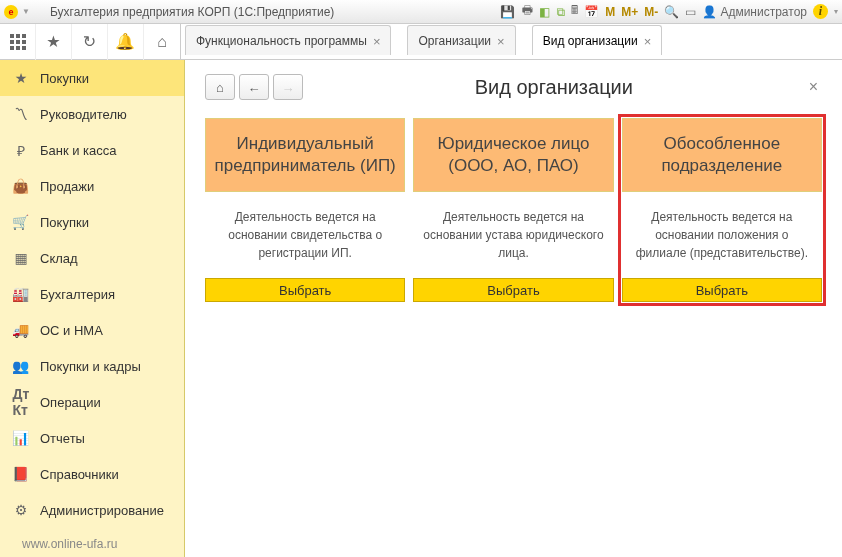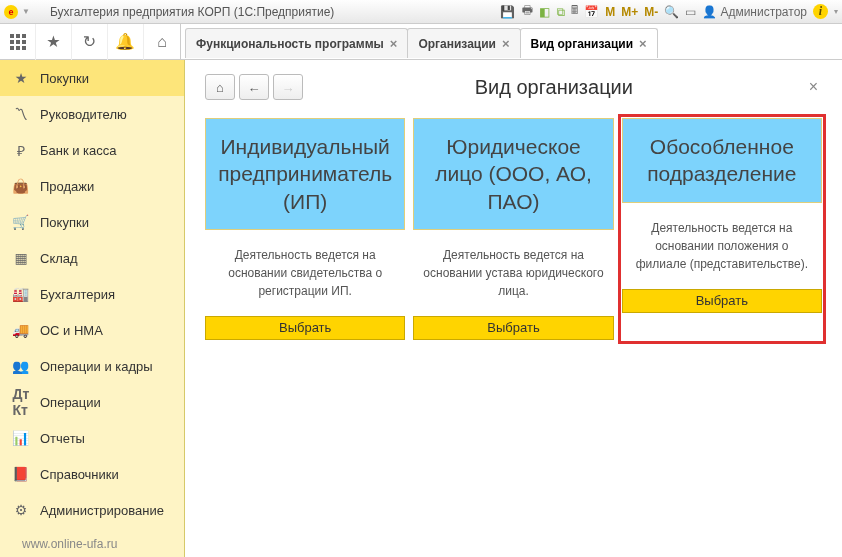--- a/index.html
+++ b/index.html
@@ -14,21 +14,21 @@
   .tb-right span { display:inline-flex; align-items:center; justify-content:center; }
   .tb-user { display:flex; align-items:center; gap:3px; }
   .tb-info { background:#ffd400; border-radius:50%; width:15px; height:15px; display:flex; align-items:center; justify-content:center; font-style:italic; font-family:Georgia,serif; font-weight:bold; color:#5a4a00; }
   
   .toolbar { height: 36px; background:#fff; border-bottom:1px solid #ccc; display:flex; align-items:stretch; }
   .tool-icons { display:flex; align-items:center; border-right:1px solid #ccc; }
   .tool-icons > div { width:36px; height:36px; display:flex; align-items:center; justify-content:center; color:#666; font-size:16px; border-right:1px solid #eee; }
   .tool-icons > div:last-child{ border-right:none;}
   .apps-icon { display:grid; grid-template-columns:repeat(3,4px); grid-template-rows:repeat(3,4px); gap:2px; }
   .apps-icon i { background:#666; width:4px; height:4px; }
-  .tabs { display:flex; align-items:center; padding-left:4px; gap:0;font-weight:bold; }
+  .tabs { display:flex; align-items:flex-start; padding-left:4px; gap:17px; }
   .tab { padding:8px 10px 7px; border:1px solid #ccc; border-bottom:none; background:#f5f5f5; color:#444; display:flex; align-items:center; gap:6px; font-size:12px; margin-right:-1px; border-radius:3px 3px 0 0; position:relative; top:1px; }
   .tab.active { background:#fff; color:#000; z-index:2; }
   .tab-x { color:#888; font-size:13px; line-height:1; }
   
   .body { display:flex; height:calc(557px - 24px - 36px); }
   .sidebar { width:185px; background:#fef4c5; border-right:1px solid #d6c969; display:flex; flex-direction:column; }
   .sb-item { display:flex; align-items:center; gap:10px; padding:9px 12px; color:#333; font-size:13px; cursor:pointer; }
   .sb-item.active { background:#fde57a; }
   .sb-ic { width:18px; height:18px; display:flex; align-items:center; justify-content:center; color:#666; font-size:14px; flex-shrink:0; }
   .sb-footer { margin-top:auto; padding:6px 22px; color:#888; font-size:12px; }
@@ -37,21 +37,21 @@
   .c-top { display:flex; align-items:center; margin-bottom:18px; }
   .c-nav { display:flex; gap:4px; }
   .c-nav button { width:30px; height:26px; border:1px solid #bbb; background:linear-gradient(#fff,#eee); border-radius:3px; font-size:13px; color:#555; cursor:pointer; }
   .c-nav button:disabled { color:#ccc; }
   .c-title { flex:1; text-align:center; font-size:20px; color:#333; }
   .c-close { color:#888; font-size:16px; cursor:pointer; padding:0 4px; }
   
   .cards { display:flex; gap:8px; }
   .card { flex:1; display:flex; flex-direction:column; }
   .card.highlight { outline:3px solid #e03030; outline-offset:-1px; padding:2px; margin:-2px; }
-  .card-head { background:#7dd3fc; border:1px solid #e0ce7a; padding:14px 6px; text-align:center; font-size:21px; color:#444; min-height:70px; display:flex; align-items:center; justify-content:center; line-height:1.3; }
+  .card-head { background:#fdba74; border:1px solid #e0ce7a; padding:14px 6px; text-align:center; font-size:17px; color:#444; min-height:70px; display:flex; align-items:center; justify-content:center; line-height:1.3; }
   .card-desc { text-align:center; font-size:12px; color:#555; padding:8px 10px; min-height:86px; display:flex; align-items:center; justify-content:center; line-height:1.5; }
   .card-btn { background:#ffd400; border:1px solid #caa800; height:24px; font-size:13px; color:#333; cursor:pointer; }
 </style>
 </head>
 <body>
 
 <div class="titlebar">
   <span class="tb-1c">e</span>
   <span class="tb-dd">▼</span>
   <span class="tb-title">Бухгалтерия предприятия КОРП  (1С:Предприятие)</span>
@@ -142,21 +142,21 @@
     <div class="sb-item">
         <span class="sb-ic">🏭</span>
         <span>Бухгалтерия</span>
       </div>
     <div class="sb-item">
         <span class="sb-ic">🚚</span>
         <span>ОС и НМА</span>
       </div>
     <div class="sb-item">
         <span class="sb-ic">👥</span>
-        <span>Операции и кадры</span>
+        <span>Покупки и кадры</span>
       </div>
     <div class="sb-item">
         <span class="sb-ic" style="font-size:14px;font-weight:bold">Дт<br>Кт</span>
         <span>Операции</span>
       </div>
     <div class="sb-item">
         <span class="sb-ic">📊</span>
         <span>Отчеты</span>
       </div>
     <div class="sb-item">

